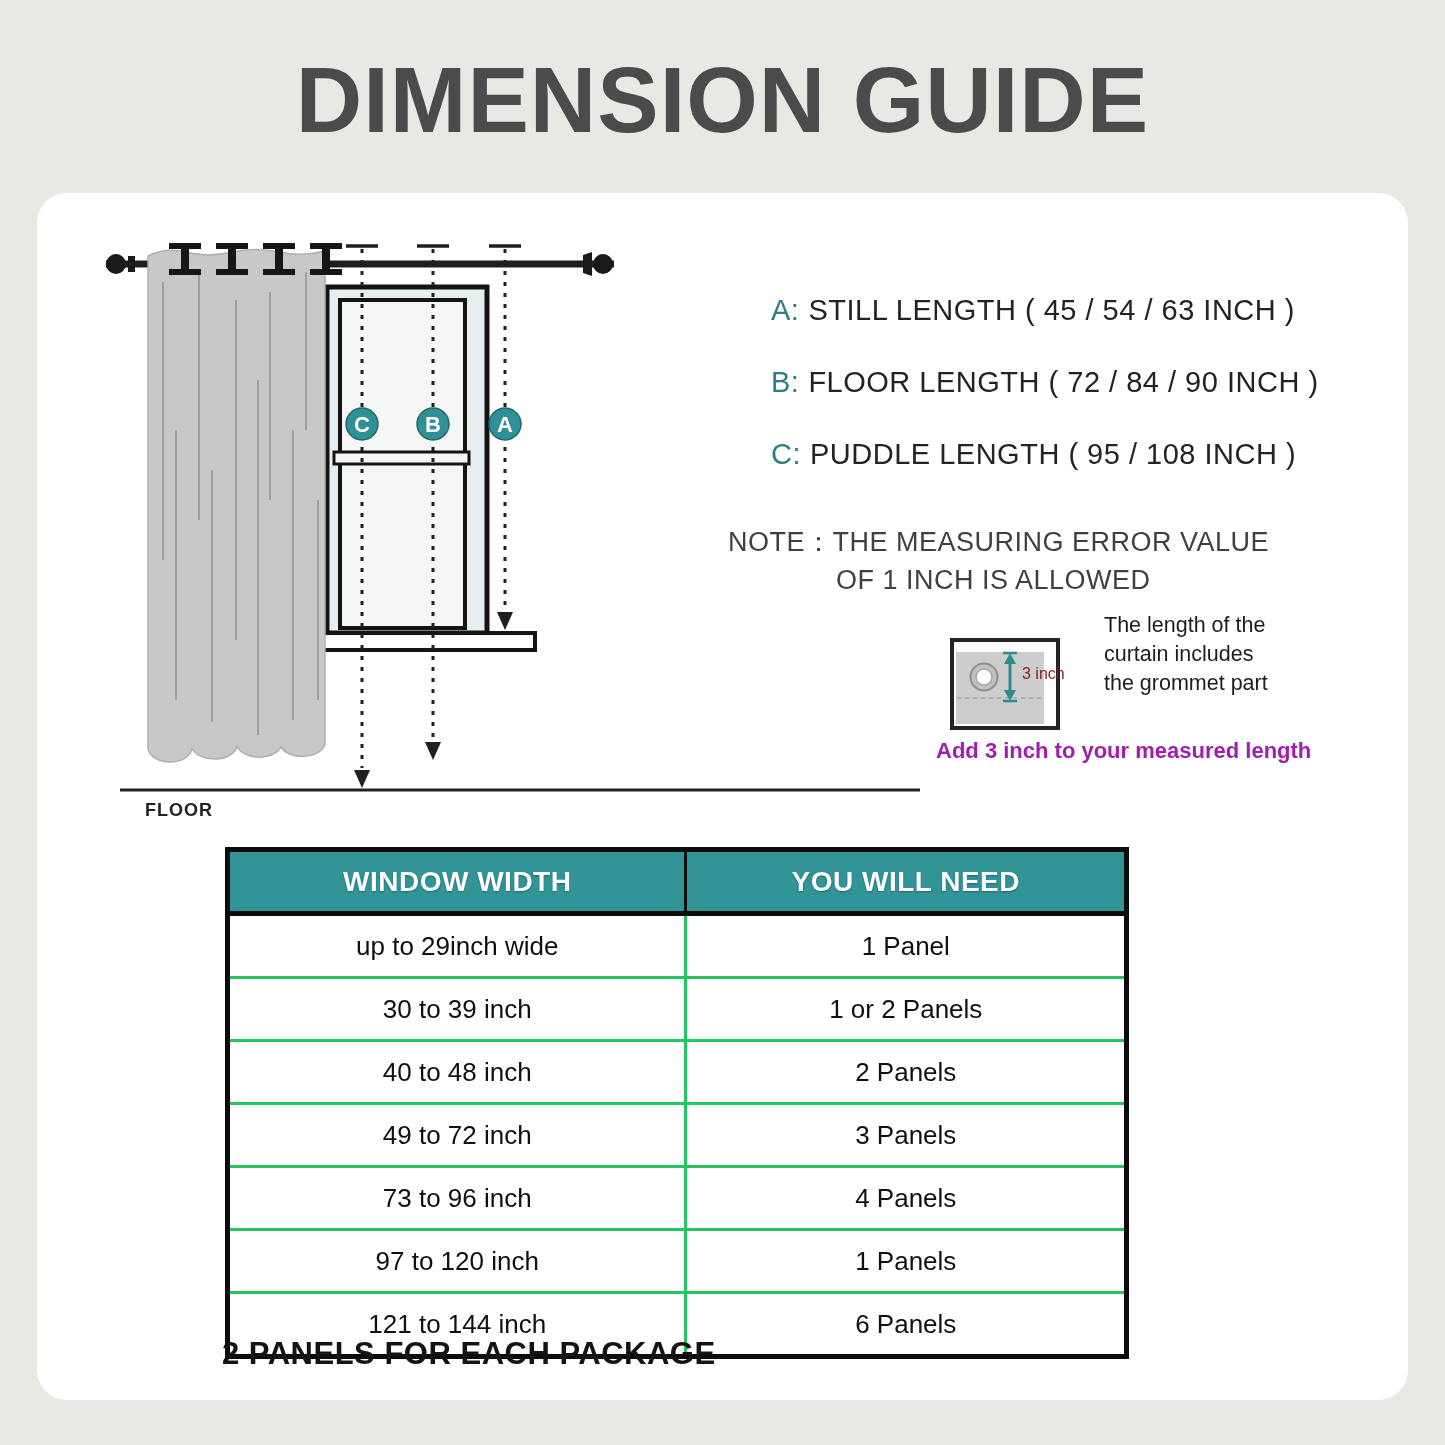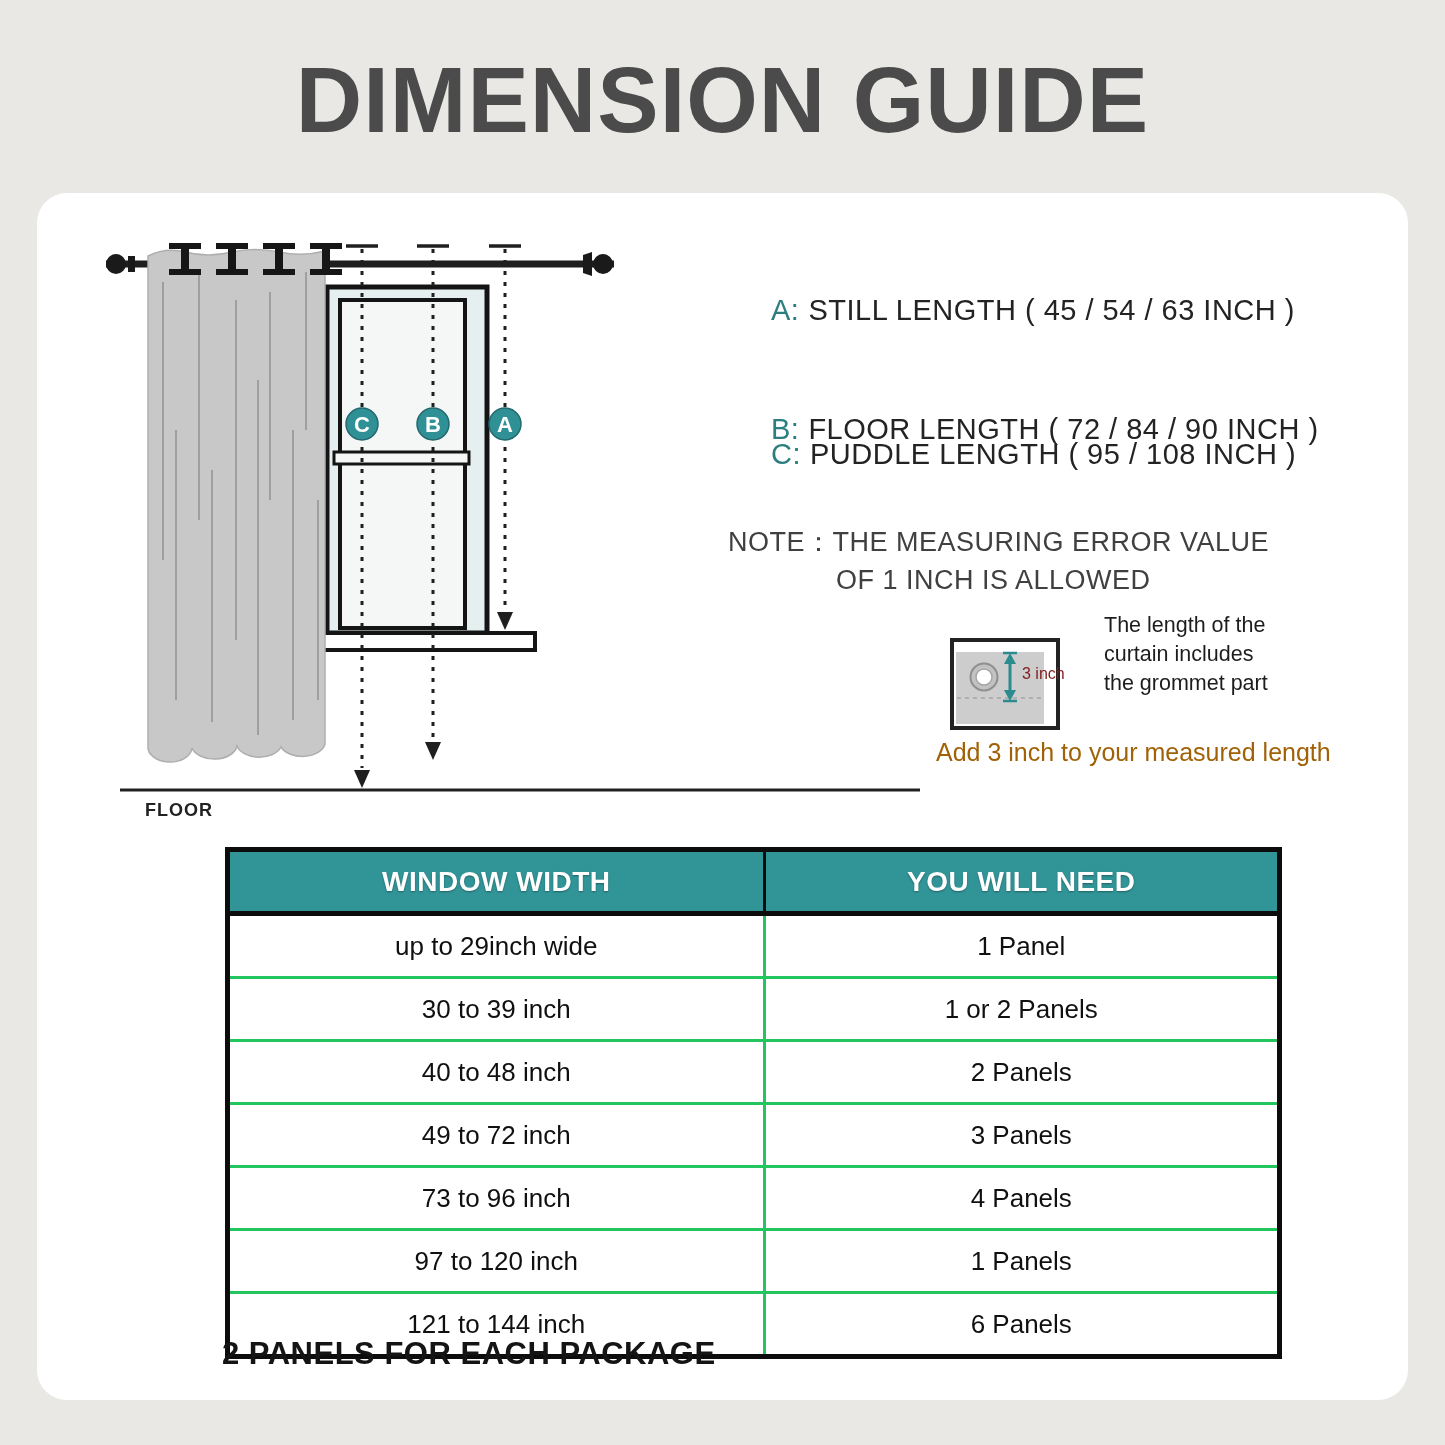--- a/index.html
+++ b/index.html
@@ -38,24 +38,24 @@
     position:absolute;left:1022px;top:665px;
     font-size:16px;color:#7f1d1d;white-space:nowrap;
   }
   .grommet-desc{
     position:absolute;left:1104px;top:611px;
     font-size:21.5px;line-height:29px;color:#1d1d1d;
     white-space:pre-line;
   }
   .grommet-tip{
     position:absolute;left:936px;top:738px;
-    font-size:25px;color:#a16207;white-space:nowrap;
+    font-size:22px;color:#a21caf;white-space:nowrap;font-weight:bold;
   }
   .panel-table{
-    position:absolute;left:225px;top:847px;width:1057px;
+    position:absolute;left:225px;top:847px;width:904px;
     border-collapse:collapse;
     border:5px solid #0c0c0c;
     background:#c2410c;
   }
   .panel-table th{
     background:#319598;
     color:#ffffff;font-size:28px;font-weight:bold;letter-spacing:0.5px;
     height:57px;border:3px solid #0c0c0c;border-bottom:5px solid #0c0c0c;
     text-shadow:0 1px 2px rgba(0,0,0,0.35);
     text-align:center;
@@ -161,21 +161,21 @@
 
     <g>
       <line x1="120" y1="790" x2="920" y2="790" stroke="#222222" stroke-width="3"></line>
       <text x="145" y="816" font-family="Liberation Sans, sans-serif" font-size="18" font-weight="bold" letter-spacing="1" fill="#222222">FLOOR</text>
     </g>
   </svg>
 
   <div class="legend-line" style="top:294px;">
     <span class="legend-prefix">A:</span><span>STILL LENGTH ( 45 / 54 / 63 INCH )</span>
   </div>
-  <div class="legend-line" style="top:366px;margin-top:47px;">
+  <div class="legend-line" style="top:366px;">
     <span class="legend-prefix">B:</span><span>FLOOR LENGTH ( 72 / 84 / 90 INCH )</span>
   </div>
   <div class="legend-line" style="top:438px;">
     <span class="legend-prefix">C:</span><span>PUDDLE LENGTH ( 95 / 108 INCH )</span>
   </div>
 
   <div class="note-line" style="left:728px;top:524px;">NOTE：THE MEASURING ERROR VALUE</div>
   <div class="note-line" style="left:836px;top:565px;">OF 1 INCH IS ALLOWED</div>
 
   <svg class="grommet-svg" width="120" height="100" viewBox="948 632 120 100">

